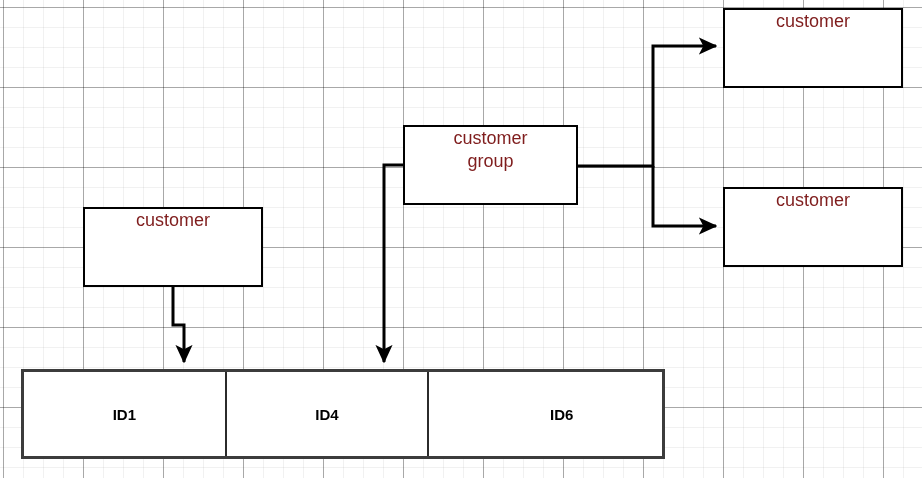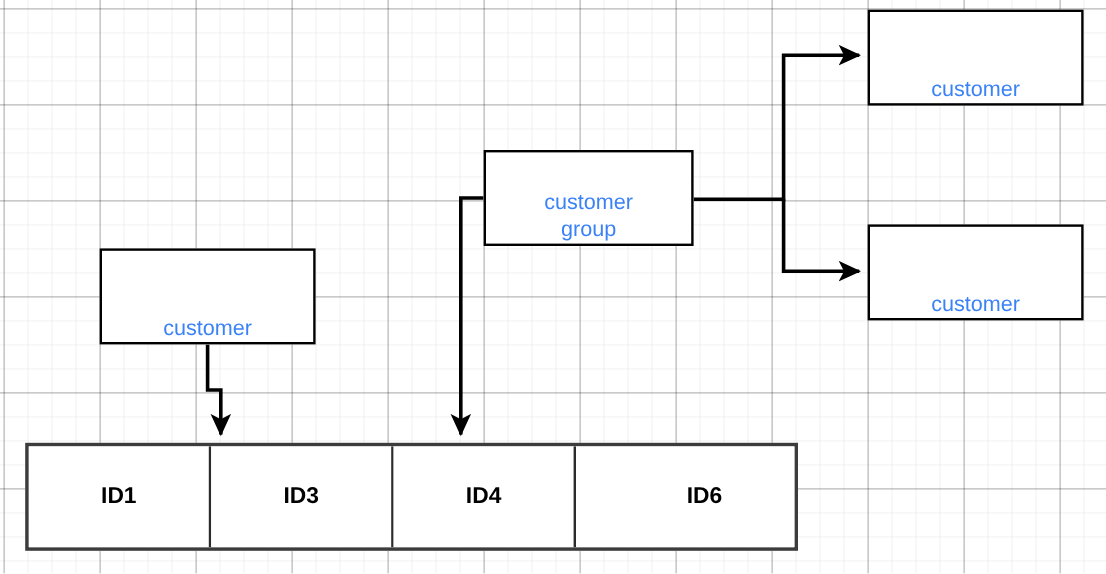--- a/index.html
+++ b/index.html
@@ -38,27 +38,27 @@
     width: 922px;
     height: 478px;
     pointer-events: none;
   }
   .node {
     position: absolute;
     box-sizing: border-box;
     background: #ffffff;
     border: 2px solid #000000;
     display: flex;
-    align-items: flex-end;
+    align-items: flex-start;
     justify-content: center;
     text-align: center;
     font-family: "Liberation Sans", sans-serif;
     font-size: 18px;
     line-height: 1.28;
-    color: #3b82f6;
+    color: #7f1d1d;
     font-weight: 400;
     white-space: pre-line;
   }
   #id-table {
     position: absolute;
     left: 21px;
     top: 369px;
     width: 644px;
     height: 90px;
     box-sizing: border-box;
@@ -68,21 +68,21 @@
     z-index: 3;
   }
   .id-cell {
     flex: 1 1 0;
     box-sizing: border-box;
     border-right: 2px solid #2b2b2b;
     display: flex;
     align-items: center;
     justify-content: center;
     font-family: "Liberation Sans", sans-serif;
-    font-size: 19px;
+    font-size: 15px;
     font-weight: bold;
     color: #000000;
     background: #ffffff;
   }
   .id-cell:last-child {
     border-right: none;
     padding-left: 32px;
   }
 </style>
 </head>
@@ -126,18 +126,17 @@
   <div class="node" style="left:723px; top:8px; width:180px; height:80px;">
     <span>customer</span>
   </div>
 
   <div class="node" style="left:723px; top:187px; width:180px; height:80px;">
     <span>customer</span>
   </div>
 
   <div id="id-table">
     <div class="id-cell">ID1</div>
-    <div class="id-cell">ID3</div>
     <div class="id-cell">ID4</div>
     <div class="id-cell">ID6</div>
   </div>
 
 </div>
 
 </body></html>

